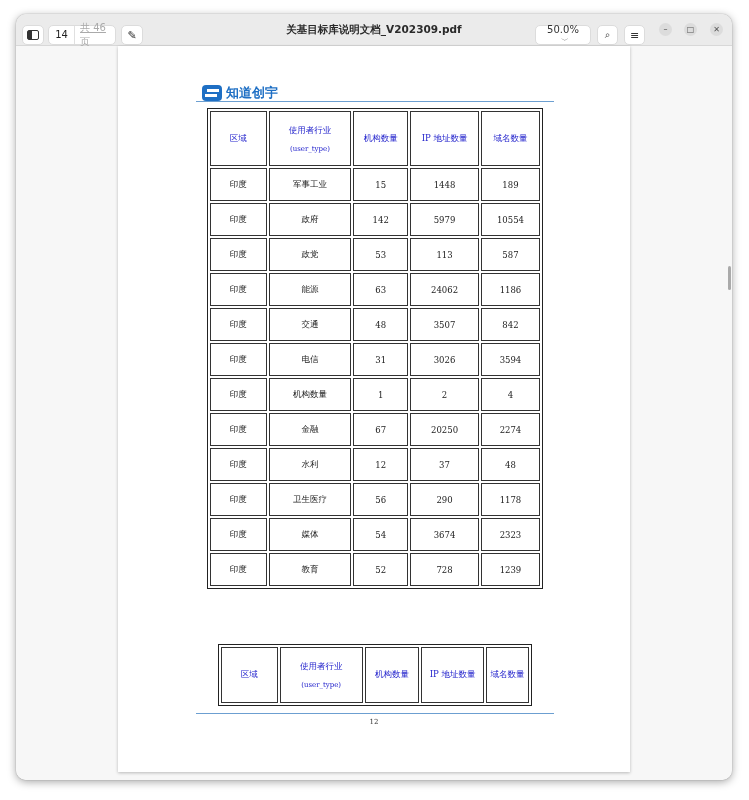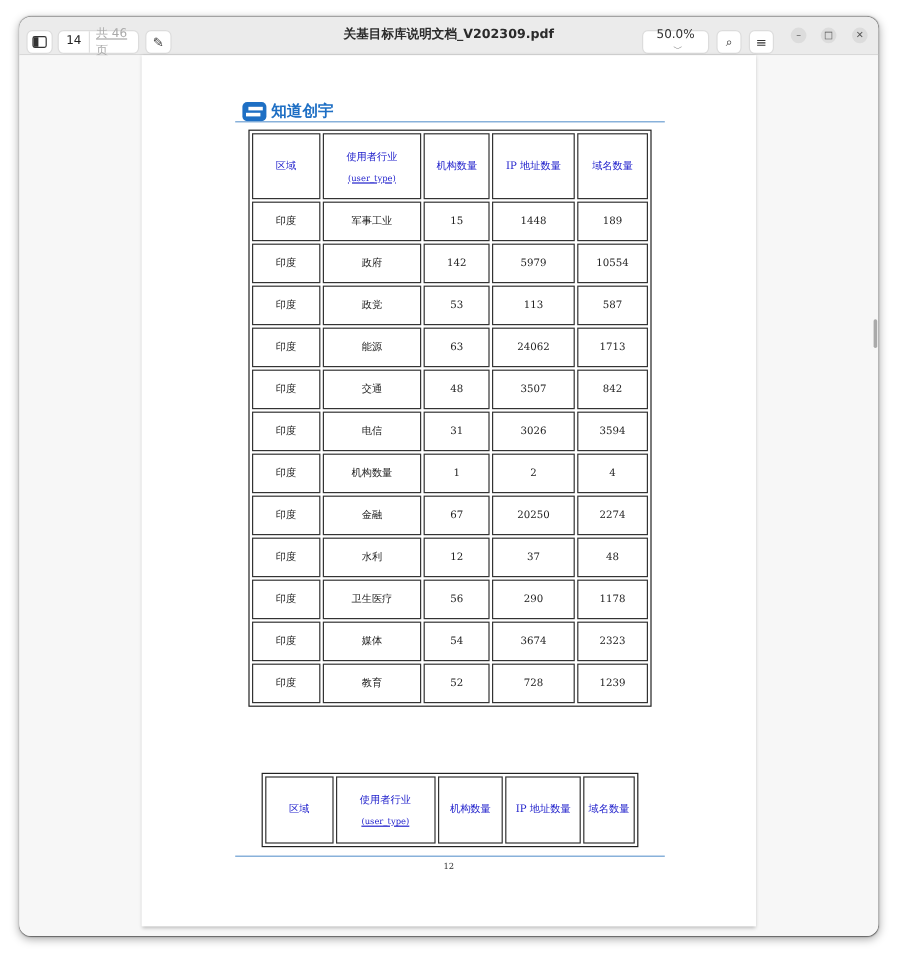--- a/index.html
+++ b/index.html
@@ -26,21 +26,21 @@
   .scrollthumb { position:absolute; left:712px; top:220px; width:3px; height:24px; background:#aaa; border-radius:2px; }
   .logo { position:absolute; left:84px; top:38px; display:flex; align-items:center; }
   .logo-mark { width:20px; height:16px; background:#1e6fc4; border-radius:4px; position:relative; }
   .logo-mark::before { content:""; position:absolute; left:5px; top:4px; width:12px; height:3px; background:#fff; }
   .logo-mark::after { content:""; position:absolute; left:3px; top:9px; width:12px; height:3px; background:#fff; }
   .logo-text { margin-left:4px; font-size:13px; font-weight:bold; color:#1e6fc4; }
   .hr { position:absolute; left:78px; width:358px; height:1px; background:#6c9fd1; }
   table.t { position:absolute; border-collapse:separate; border-spacing:2px; border:1.5px solid #222; font-family:"DejaVu Serif", serif; }
   table.t td { border:1.5px solid #333; text-align:center; font-size:8.5px; color:#222; padding:0; }
   table.t td.h { color:#2222cc; }
-  .sub { display:block; font-size:7px; margin-top:8px;text-decoration:underline; }
+  .sub { display:block; font-size:7px; margin-top:8px; }
   .pagenum { position:absolute; left:0; width:512px; text-align:center; top:672px; font-size:7px; color:#333; font-family:"DejaVu Serif", serif; }
 </style>
 </head>
 <body>
 
 <div class="window">
   <div class="header">
     <div class="hbtn sidebar-btn">
         <span class="ic"></span>
       </div>
@@ -111,21 +111,21 @@
               <td>政党</td>
               <td>53</td>
               <td>113</td>
               <td>587</td>
             </tr>
             <tr style="height: 33px;">
               <td>印度</td>
               <td>能源</td>
               <td>63</td>
               <td>24062</td>
-              <td>1713</td>
+              <td>1186</td>
             </tr>
             <tr style="height: 33px;">
               <td>印度</td>
               <td>交通</td>
               <td>48</td>
               <td>3507</td>
               <td>842</td>
             </tr>
             <tr style="height: 33px;">
               <td>印度</td>

